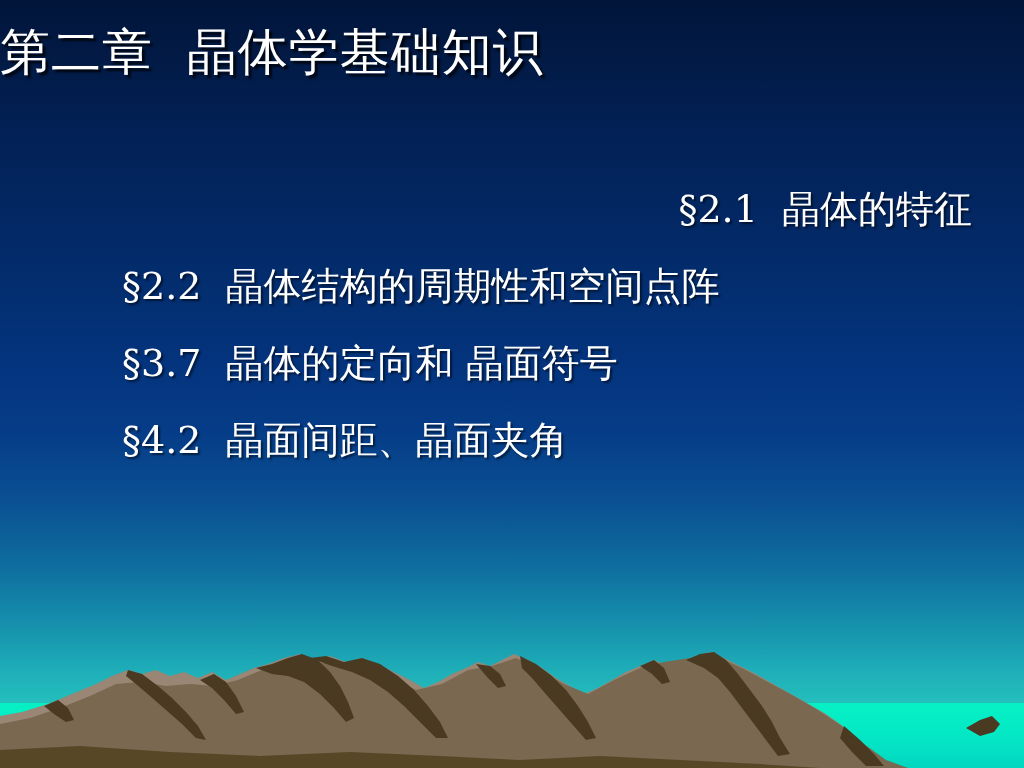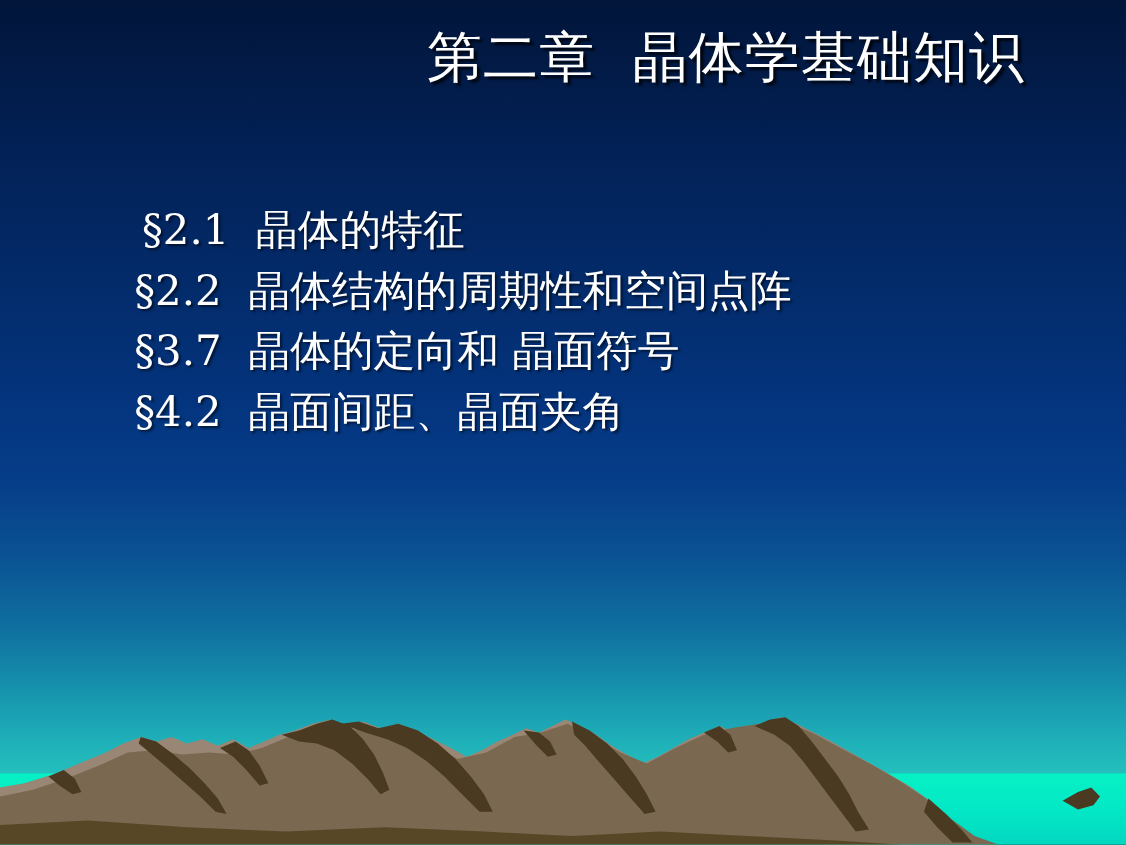--- a/index.html
+++ b/index.html
@@ -65,47 +65,46 @@
     bottom: 0;
     width: 1024px;
     height: 140px;
   }
   
   .title {
     position: absolute;
     left: 0;
     top: 22px;
     width: 912px;
-    text-align: right;
+    text-align: left;
     color: #ffffff;
     font-family: "DejaVu Serif", "Liberation Serif", serif;
     font-size: 50px;
     line-height: 60px;
     letter-spacing: 1px;
     text-shadow: 3px 3px 2px rgba(0,0,0,0.75);
     white-space: pre;
-    margin-left: 20px;
   }
   
   .body-list {
     position: absolute;
     left: 112px;
     top: 182px;
     width: 860px;
   }
   .body-line {
     color: #ffffff;
     font-family: "DejaVu Serif", "Liberation Serif", serif;
     font-size: 38px;
     line-height: 55px;
     white-space: pre;
     text-shadow: 2px 2px 2px rgba(0,0,0,0.55);
   }
-  .body-line.first { margin-left: 17px; }
-  .body-line.rest  { margin-left: 10px; }
+  .body-line.first { margin-left: 17px; text-align: right; }
+  .body-line.rest  { margin-left: 10px; margin-top: 22px; }
 </style>
 </head>
 <body>
 
 <div id="slide">
 
   <div class="sky-upper"></div>
   <div class="sky-lower"></div>
 
   <svg class="mountains" viewBox="0 0 1024 140" preserveAspectRatio="none" xmlns="http://www.w3.org/2000/svg">

